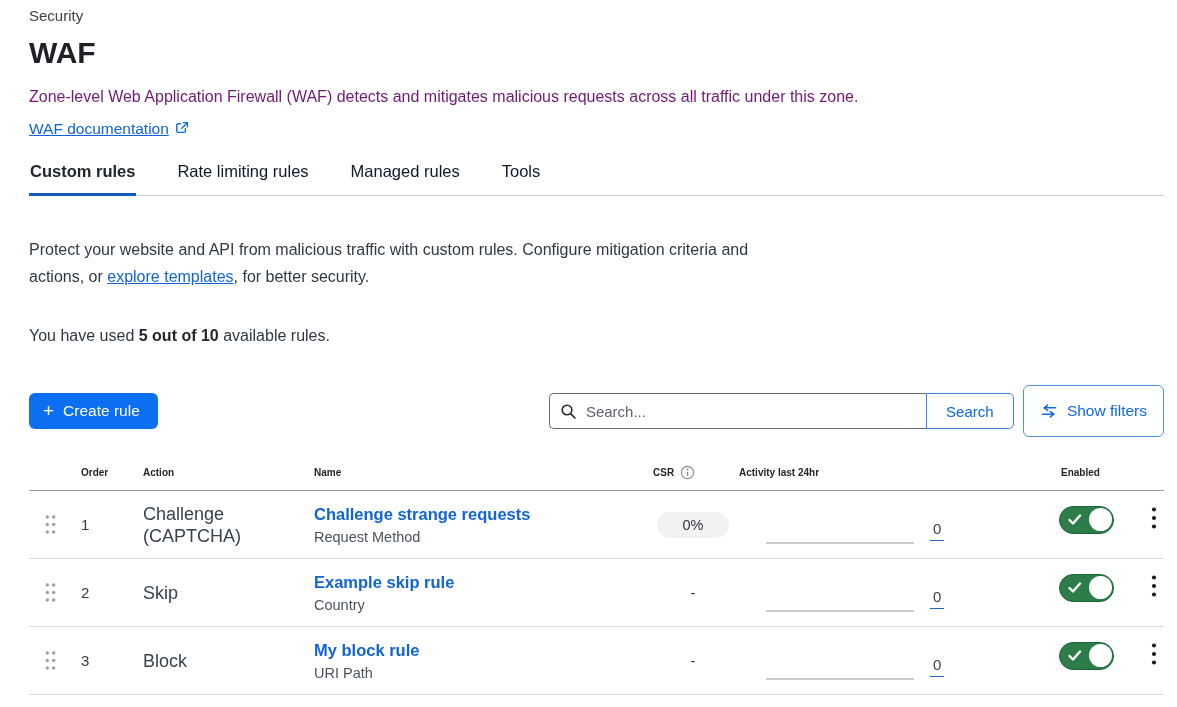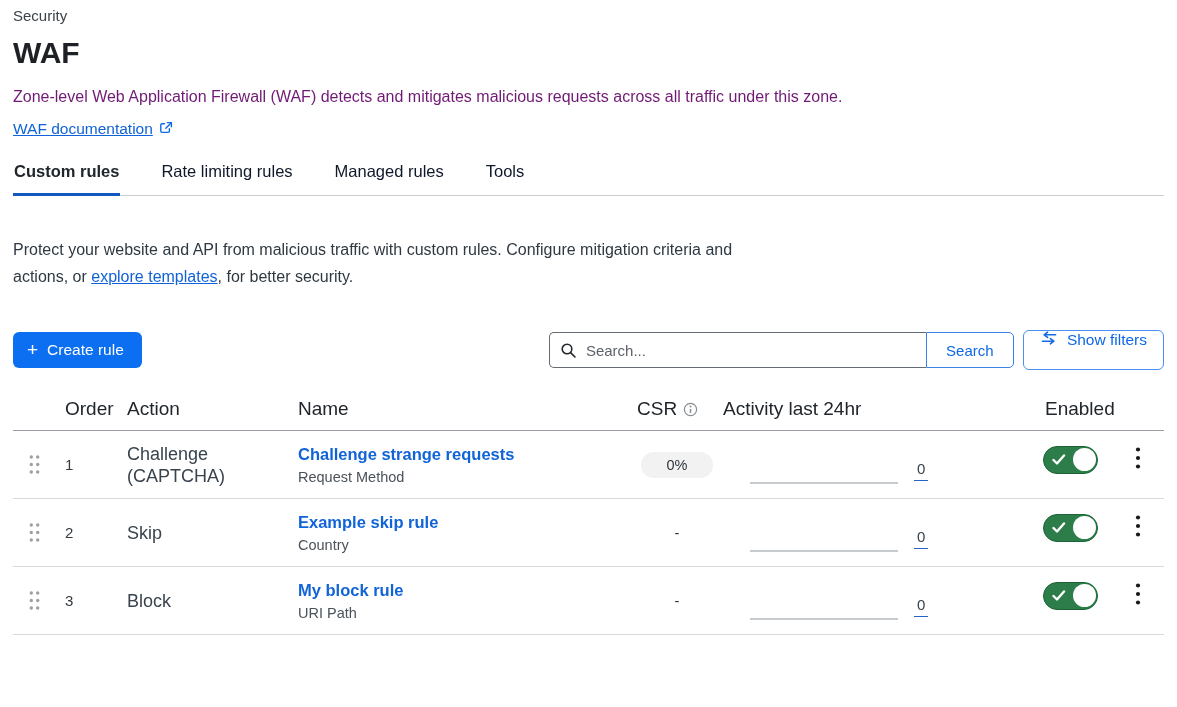--- a/index.html
+++ b/index.html
@@ -2,21 +2,21 @@
 <html><head>
 <meta charset="utf-8">
 <style>
   * { box-sizing: border-box; }
   html,body { margin:0; padding:0; }
   body {
     width:1177px; height:707px; overflow:hidden;
     background:#ffffff; color:#36404a;
     font-family:"Liberation Sans","DejaVu Sans",sans-serif;
   }
-  .page { padding:6px 13px 0 13px; }
+  .page { padding:6px 13px 0 29px; }
 
   
   .eyebrow { font-size:15px; color:#3b4248; line-height:20px; }
   .page-title { margin:8px 0 0 0; font-size:30px; line-height:38px; font-weight:700; color:#1d2025; }
   .desc { margin:14px 0 0 0; font-size:16px; line-height:22px; color:#701a75; }
   .doc-row { margin-top:12px; font-size:15.5px; }
   a.link { color:#0f62d8; text-decoration:underline; cursor:pointer; }
   .doc-row .ext-icon { margin-left:6px; vertical-align:-1px; }
 
   
@@ -48,34 +48,34 @@
     border-radius:5px 0 0 5px; padding:0 10px 0 36px; font-family:inherit;
     font-size:15px; color:#30353b; outline:none;
   }
   .search-box input::placeholder { color:#5d6269; opacity:1; }
   .search-box .mag { position:absolute; left:11px; top:10px; }
   .search-btn {
     height:36px; width:88px; border:1px solid #3b82e8; border-radius:0 5px 5px 0;
     background:#fff; color:#0f68e6; font-family:inherit; font-size:15px; cursor:pointer;
   }
   .filters-btn {
-    margin-left:9px; height:40px; padding:0 16px; border:1.5px solid #4a90f4; border-radius:6px;
+    margin-left:9px; height:52px; padding:0 16px; border:1.5px solid #4a90f4; border-radius:6px;
     background:#fff; color:#0f68e6; font-family:inherit; font-size:15.5px;
-    display:flex; gap:9px; cursor:pointer;
+    display:flex; align-items:center; gap:9px; cursor:pointer;
   }
 
   
   .rules-table { margin-top:22px; }
   .grid-row {
     display:grid;
     grid-template-columns:42px 60px 175px 335px 88px 318px 80px 53px;
   }
   .thead { border-bottom:1px solid #989ea4; }
   .thead .hcell {
-    font-size:19px; font-weight:400; color:#21262c;
+    font-size:10px; font-weight:700; color:#21262c;
     padding:6px 0 10px 0; display:flex; align-items:center;text-align:right;
   }
   .h-order { padding-left:10px !important; }
   .h-action { padding-left:12px !important; }
   .h-name { padding-left:8px !important; }
   .h-csr { padding-left:12px !important; gap:6px; }
   .h-activity { padding-left:10px !important; }
   .h-enabled { padding-left:14px !important; }
 
   .trow { height:68px; border-bottom:1px solid #d7dadd; }
@@ -133,20 +133,21 @@
 
       <button class="tab">Rate limiting rules</button>
 
       <button class="tab">Managed rules</button>
 
       <button class="tab">Tools</button>
     </nav>
 
   <p class="intro"><span>Protect your website and API from malicious traffic with custom rules. Configure mitigation criteria and actions, or </span><a class="link">explore templates</a><span>, for better security.</span></p>
 
+  <p class="usage"><span>You have used </span><strong>5 out of 10</strong><span> available rules.</span></p>
 
   <div class="toolbar">
     <button class="create-btn">
       <span class="plus">+</span>
       <span>Create rule</span>
     </button>
 
     <div class="search-group">
       <div class="search-box">
         <svg class="mag" width="17" height="17" viewBox="0 0 17 17" fill="none" stroke="#23272b" stroke-width="1.6" stroke-linecap="round">

